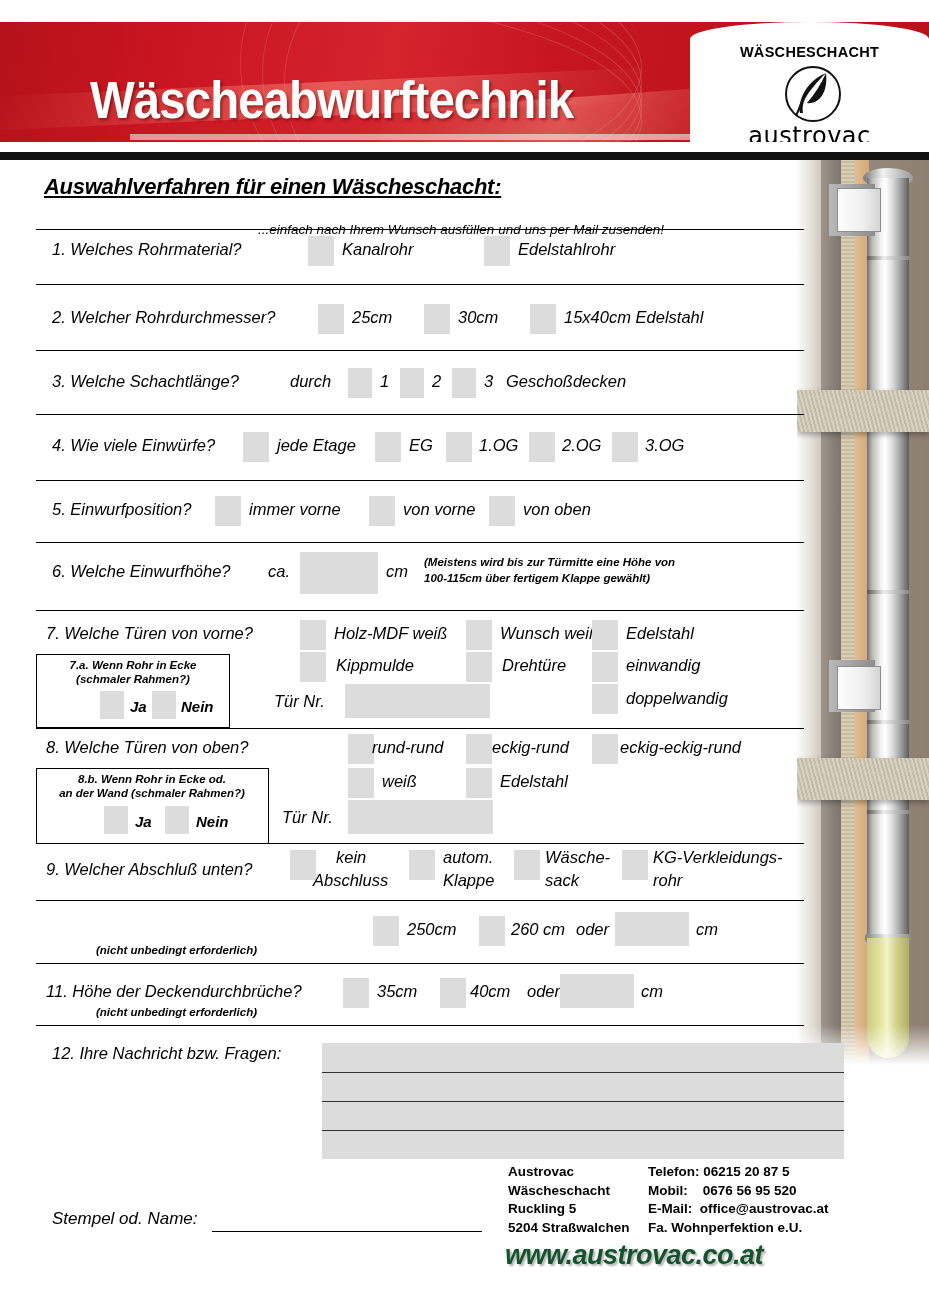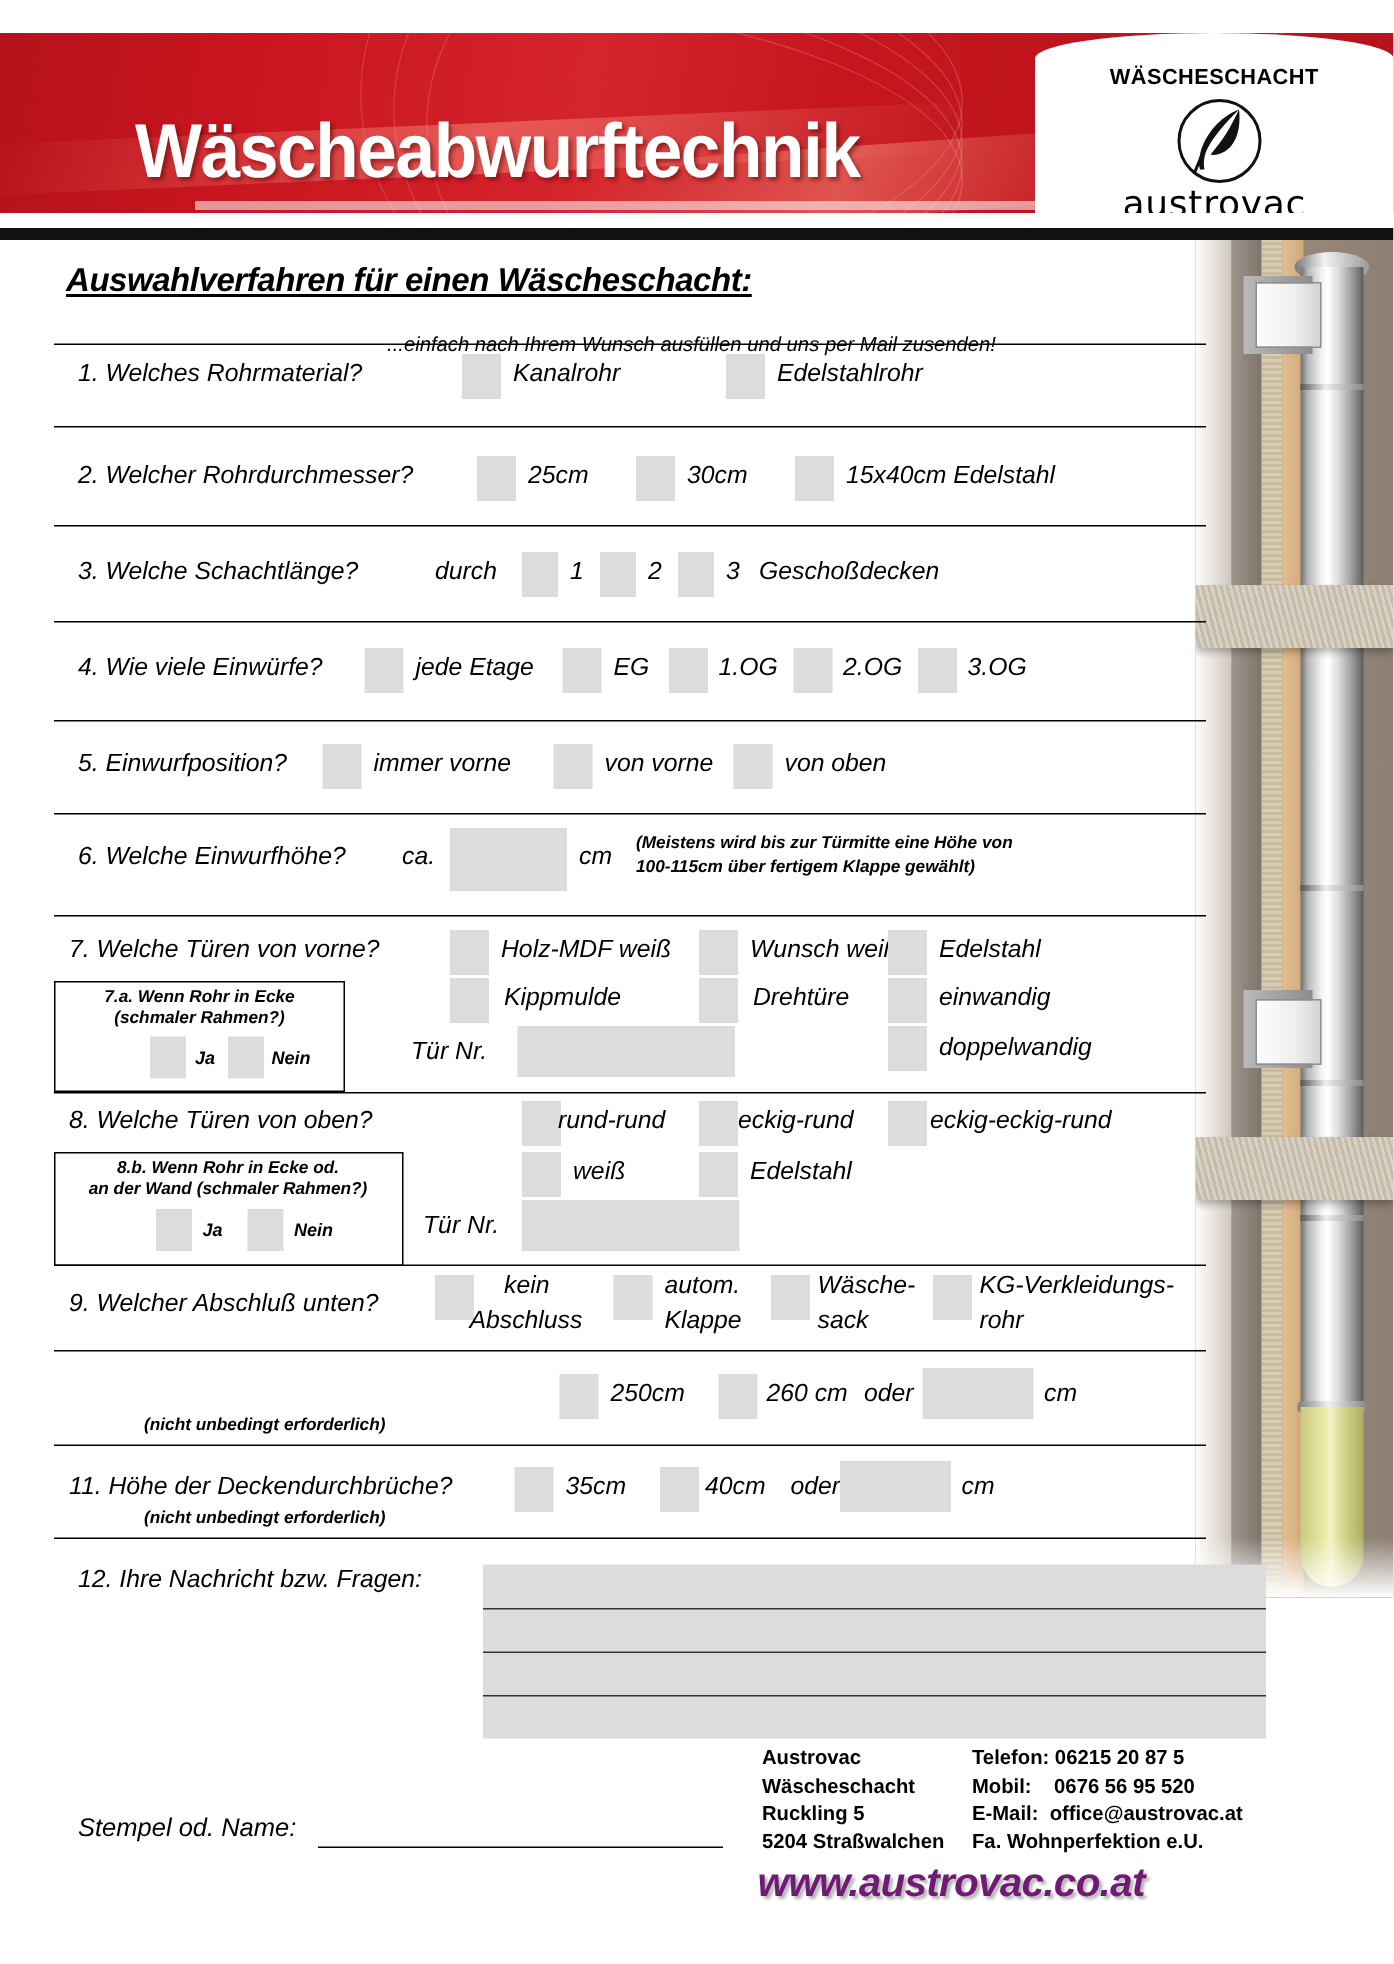--- a/index.html
+++ b/index.html
@@ -61,36 +61,36 @@
   #sheet{position:absolute;left:0;top:160px;width:929px;height:1276px;background:transparent;}
   .rule{position:absolute;left:36px;height:0;border-top:1.6px solid #000;}
 
   .q{position:absolute;font-style:italic;font-size:16.5px;color:#000;white-space:nowrap;}
   .opt{position:absolute;font-style:italic;font-size:16.5px;white-space:nowrap;}
   .cb{position:absolute;background:#dcdcdc;}
   .fld{position:absolute;background:#dcdcdc;}
   .note{position:absolute;font-size:11.5px;font-style:italic;font-weight:bold;line-height:15px;white-space:nowrap;}
   .subbox{position:absolute;border:1.6px solid #000;background:#fff;}
   .subtitle{position:absolute;font-size:11.5px;font-style:italic;font-weight:bold;line-height:14px;text-align:center;white-space:nowrap;}
-  .jn{position:absolute;font-size:12px;font-style:italic;font-weight:bold;}
+  .jn{position:absolute;font-size:15px;font-style:italic;font-weight:bold;}
 
   #head1{position:absolute;left:44px;top:14px;font-size:22px;font-weight:bold;font-style:italic;
          text-decoration:underline;letter-spacing:-.3px;}
   #head2{position:absolute;left:258px;top:44px;font-size:13.5px;font-style:italic;font-weight:normal;margin-top:18px;}
 
   
   #msgBox{position:absolute;left:322px;top:1043px;width:522px;height:116px;background:#dcdcdc;}
   .msgLine{position:absolute;left:322px;width:522px;border-top:1.4px solid #333;}
 
   
   .addr{position:absolute;font-size:13.5px;font-weight:bold;line-height:18.5px;white-space:pre;}
   #stempel{position:absolute;left:52px;top:1209px;font-size:17px;font-style:italic;}
   #stempelLine{position:absolute;left:212px;top:1231px;width:270px;border-top:1.6px solid #000;}
   #web{position:absolute;left:505px;top:1240px;font-size:27px;font-weight:bold;font-style:italic;
-       color:#701a75;text-shadow:2px 2px 2px rgba(120,120,120,.55);letter-spacing:-.5px;}
+       color:#14532d;text-shadow:2px 2px 2px rgba(120,120,120,.55);letter-spacing:-.5px;}
 </style>
 </head>
 <body>
 
 <div id="banner">
   <div class="band"></div>
   <div class="swoosh" style="left:-260px;top:-120px;width:900px;height:300px;border-width:1px 0 0 0;border-radius:50%;"></div>
   <div class="swoosh" style="left:-240px;top:-100px;width:880px;height:290px;"></div>
   <div class="swoosh" style="left:-220px;top:-80px;width:860px;height:280px;"></div>
   <div class="swoosh" style="left:-200px;top:-62px;width:840px;height:270px;"></div>

